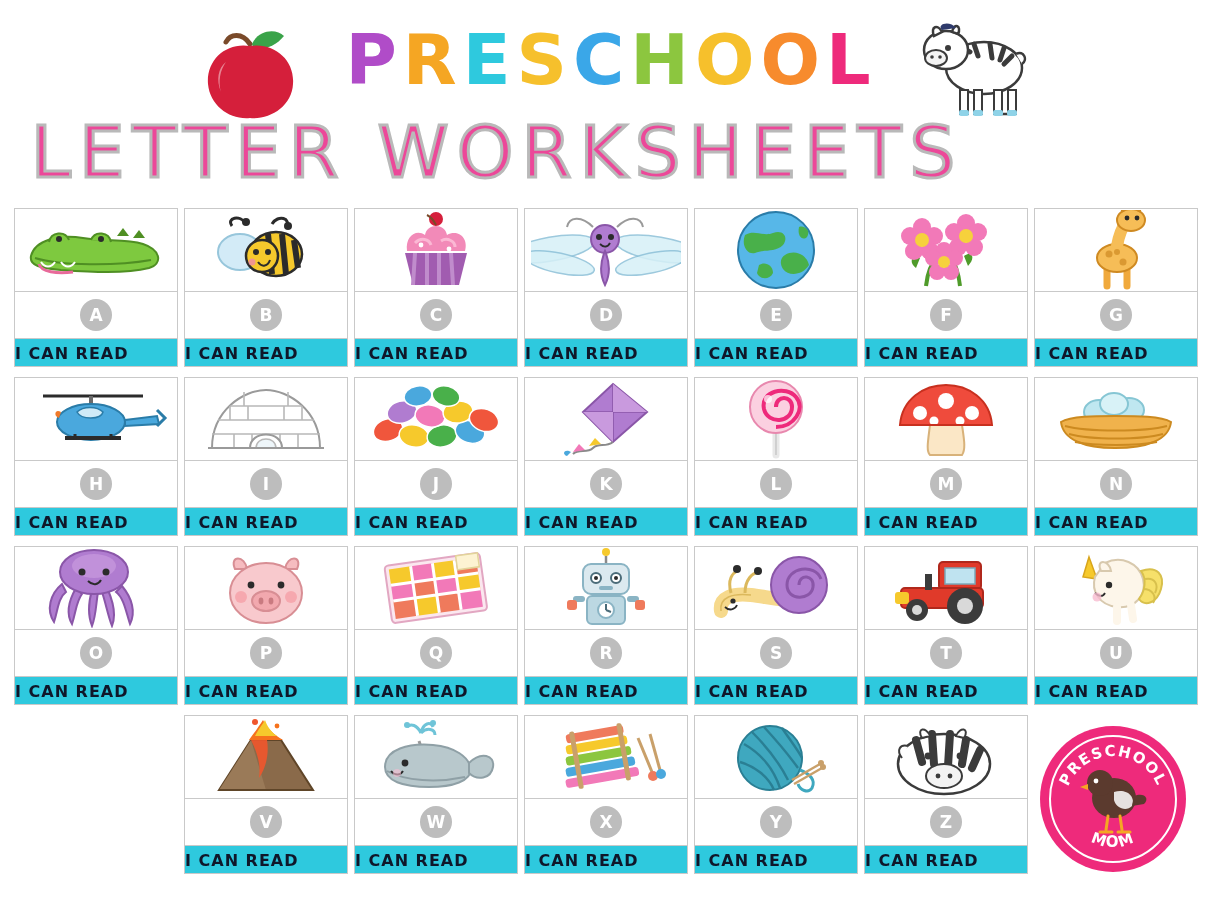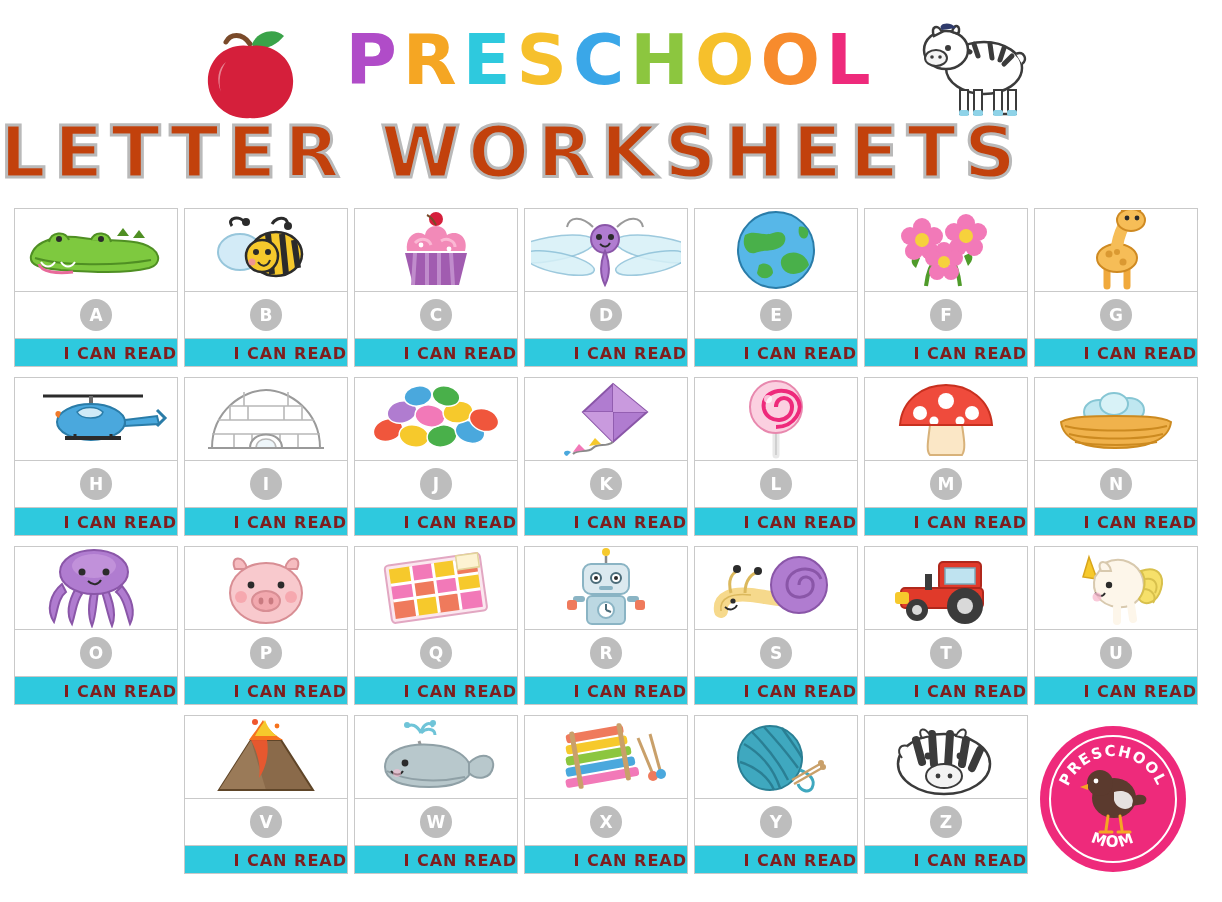--- a/index.html
+++ b/index.html
@@ -44,25 +44,25 @@
     white-space: nowrap;
   }
   #title-main span { display: inline-block; }
   #title-sub {
     position: absolute;
     left: 0;
     top: 112px;
     width: 994px;
     text-align: center;
     font-family: "DejaVu Sans", sans-serif;
-    font-weight: bold;
+    font-weight: normal;
     font-size: 72px;
     letter-spacing: 8px;
     line-height: 80px;
-    color: #c2410c;
+    color: #ec4899;
     -webkit-text-stroke: 3px #b9b9b9;
     white-space: nowrap;
   }
   #apple-icon {
     position: absolute;
     left: 196px;
     top: 22px;
     width: 108px;
     height: 100px;
   }
@@ -127,27 +127,27 @@
     color: #ffffff;
     font-family: "DejaVu Sans", sans-serif;
     font-size: 17px;
     font-weight: bold;
     line-height: 32px;
     text-align: center;
   }
   .card .banner {
     height: 29px;
     background: #2ec9de;
-    color: #7f1d1d;
+    color: #0f172a;
     font-family: "DejaVu Sans", sans-serif;
     font-weight: bold;
     font-size: 16px;
     letter-spacing: 1px;
     line-height: 29px;
-    text-align: right;
+    text-align: left;
     white-space: nowrap;
   }
   .row.last { padding-left: 170px; }
 
   
   #logo-badge {
     position: absolute;
     left: 1040px;
     top: 726px;
     width: 146px;

